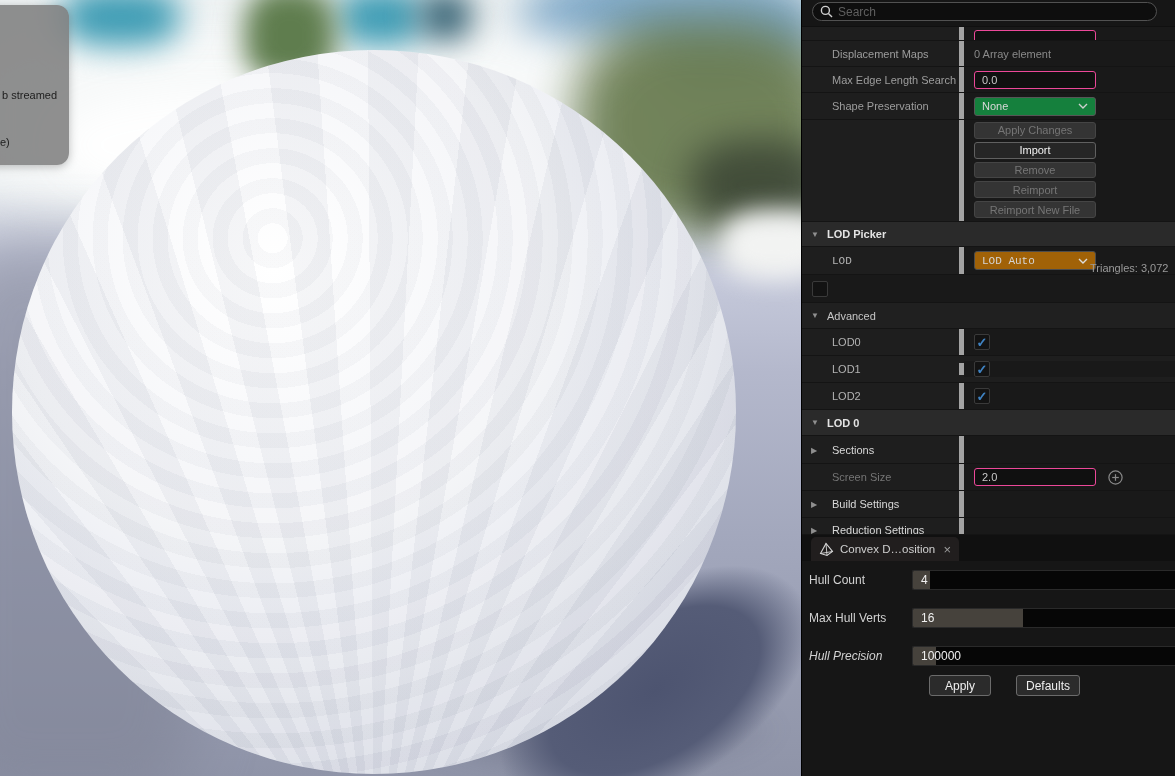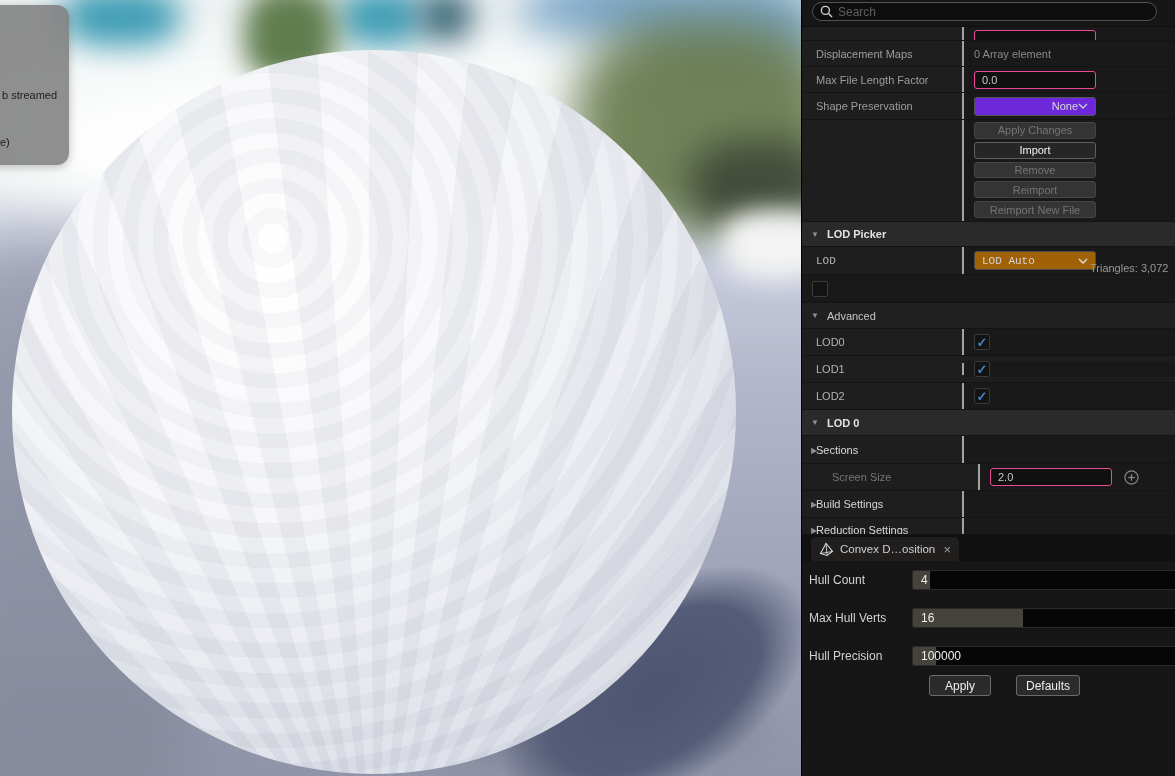--- a/index.html
+++ b/index.html
@@ -47,46 +47,46 @@
   .search-strip{position:relative;height:27px;background:#161616;border-bottom:1px solid #101010;box-sizing:border-box;}
   .searchbar{position:absolute;left:10px;top:2px;width:345px;height:19px;background:#0e0e0e;
     border:1px solid #515151;border-radius:10px;display:flex;align-items:center;box-sizing:border-box;}
   .searchbar svg{margin:0 5px 0 7px;flex:none;}
   .searchbar input{flex:1;background:transparent;border:none;outline:none;color:#cccccc;font-size:12px;
     font-family:"Liberation Sans",sans-serif;padding:0;}
   .searchbar input::placeholder{color:#5f5f5f;}
   .view-opts{position:absolute;right:-3px;top:5px;width:14px;height:14px;}
   .view-opts i{display:block;height:2px;background:#e6e6e6;margin:0 0 2px 0;border-radius:1px;}
   .d-row{display:flex;box-sizing:border-box;border-bottom:1px solid #141414;position:relative;background:#1e1e1e;}
-  .d-label{width:162px;flex:none;padding-left:14px;display:flex;align-items:center;box-sizing:border-box;
-    border-right:2px solid #a3a3a3;color:#9d9d9d;overflow:hidden;white-space:nowrap;}
+  .d-label{width:162px;flex:none;padding-left:30px;display:flex;align-items:center;box-sizing:border-box;
+    border-right:5px solid #a3a3a3;color:#9d9d9d;overflow:hidden;white-space:nowrap;}
   .d-value{flex:1;display:flex;align-items:center;padding-left:10px;background:#191919;overflow:hidden;}
   .d-header{display:flex;align-items:center;box-sizing:border-box;border-bottom:1px solid #141414;
     background:#2a2a2a;padding-left:9px;gap:8px;color:#e3e3e3;font-weight:bold;}
   .d-header .arr,.d-row .arr{color:#8f8f8f;font-size:8px;flex:none;}
   .d-header.plain{background:#202020;font-weight:normal;color:#c6c6c6;}
   .d-input{width:122px;height:18px;background:#101010;border:1px solid #ec4899;border-radius:3px;
     color:#c9c9c9;display:flex;align-items:center;padding-left:7px;box-sizing:border-box;}
   .d-combo{width:122px;height:19px;background:#a16207;border:1px solid #4c4c4c;border-radius:3px;
     color:#d4d4d4;display:flex;align-items:center;justify-content:space-between;padding:0 7px;box-sizing:border-box;}
-  .d-combo.light{background:#6d28d9;border-color:#565656;color:#d8d8d8;justify-content:flex-end;}
+  .d-combo.light{background:#15803d;border-color:#565656;color:#d8d8d8;}
   .icon-btn{margin-left:12px;flex:none;display:flex;align-items:center;color:#8a8a8a;}
   .btn-stack{display:flex;flex-direction:column;align-items:flex-start;padding-top:2px;background:#191919;flex:1;}
   .src-btn{width:122px;height:17px;margin-bottom:3px;background:#343434;border:1px solid #454545;border-radius:3px;
     color:#757575;font-size:11px;display:flex;align-items:center;justify-content:center;box-sizing:border-box;}
   .src-btn.enabled{background:#262626;border-color:#606060;color:#f2f2f2;}
   .d-check{width:16px;height:16px;background:#131313;border:1px solid #3a3a3a;border-radius:2px;
     display:flex;align-items:center;justify-content:center;box-sizing:border-box;}
   .d-check .tick{color:#3f83c3;font-size:13px;font-weight:bold;line-height:1;}
   .stats{position:absolute;right:4px;top:0;height:100%;display:flex;align-items:center;gap:12px;
     font-weight:normal;color:#9a9a9a;white-space:nowrap;}
   .row-clip{height:14px;overflow:hidden;}
   .row-clip .d-input{position:relative;top:4px;height:16px;}
   .lbl-white{color:#d8d8d8;}
-  .lbl-dim{color:#757575;margin-left:16px;}
+  .lbl-dim{color:#757575;}
   .arrow-left{position:absolute;left:9px;top:50%;transform:translateY(-50%);}
 
   
   .convex{position:absolute;left:801px;top:535px;width:374px;height:241px;background:#161616;
     border-left:1px solid #000;box-sizing:border-box;overflow:hidden;color:#d2d2d2;font-size:12px;}
   .tab-strip{position:relative;height:26px;background:#101010;}
   .cx-tab{position:absolute;left:9px;top:2px;width:148px;height:24px;background:#211e1e;
     border-radius:5px 5px 0 0;display:flex;align-items:center;gap:6px;padding:0 8px;box-sizing:border-box;}
   .cx-tab .tlabel{color:#cfcfcf;font-size:11.5px;white-space:nowrap;overflow:hidden;}
   .cx-tab .close{margin-left:auto;color:#9c9c9c;font-size:13px;line-height:1;}
@@ -162,21 +162,21 @@
         <svg width="13" height="14" viewBox="0 0 13 14">
           <path d="M2.5 4 L10.5 4 L9.7 13 L3.3 13 Z" fill="none" stroke="#8a8a8a" stroke-width="1.2"></path>
           <line x1="1" y1="3" x2="12" y2="3" stroke="#8a8a8a" stroke-width="1.2"></line>
           <line x1="4.8" y1="1.2" x2="8.2" y2="1.2" stroke="#8a8a8a" stroke-width="1.2"></line>
         </svg>
       </span>
     </div>
   </div>
 
   <div class="d-row" style="height:26px;">
-    <div class="d-label">Max File Length Factor</div>
+    <div class="d-label">Max Edge Length Search</div>
     <div class="d-value">
       <div class="d-input">0.0</div>
     </div>
   </div>
 
   <div class="d-row" style="height:27px;">
     <div class="d-label">Shape Preservation</div>
     <div class="d-value">
       <div class="d-combo light">
         <span>None</span>
@@ -319,21 +319,21 @@
     <div class="cx-fill" style="width:17px;"></div>
     <span class="cx-val">4</span>
   </div>
 
   <span class="cx-row-label" style="top:76px;">Max Hull Verts</span>
   <div class="cx-field" style="top:73px;">
     <div class="cx-fill" style="width:110px;"></div>
     <span class="cx-val">16</span>
   </div>
 
-  <span class="cx-row-label" style="top:114px;">Hull Precision</span>
+  <span class="cx-row-label" style="top:114px;font-style:italic;">Hull Precision</span>
   <div class="cx-field" style="top:111px;">
     <div class="cx-fill" style="width:23px;"></div>
     <span class="cx-val">100000</span>
   </div>
 
   <div class="cx-btn" style="left:127px;width:62px;">Apply</div>
   <div class="cx-btn" style="left:214px;width:64px;">Defaults</div>
 
 </div>
 

